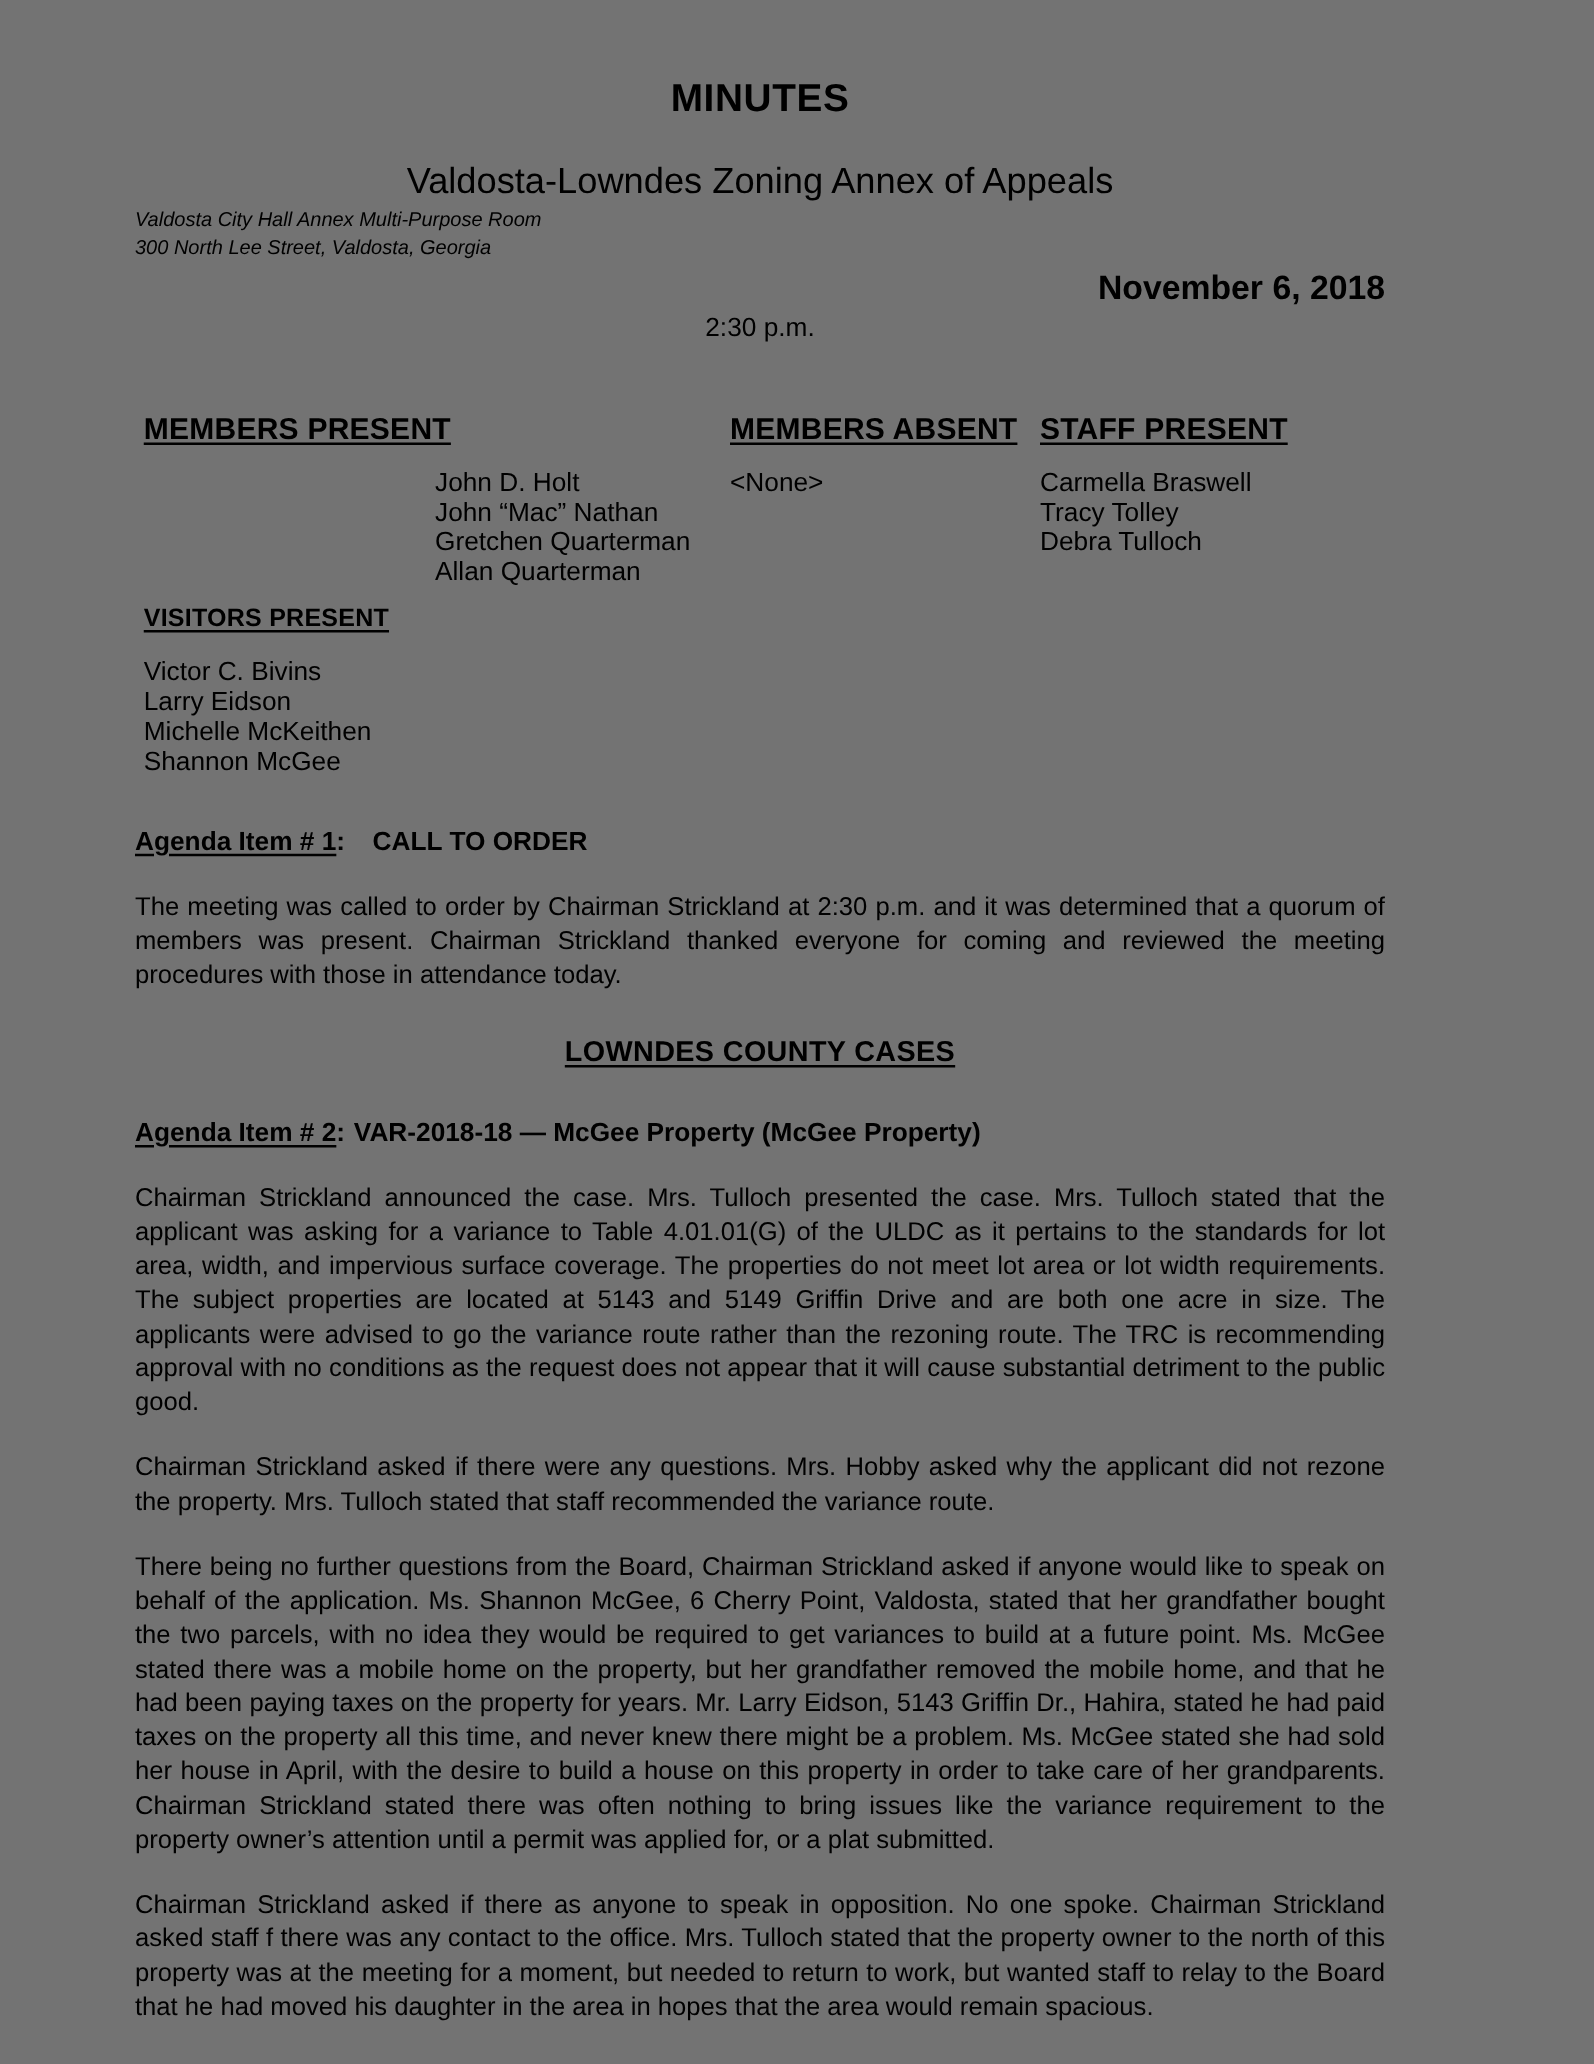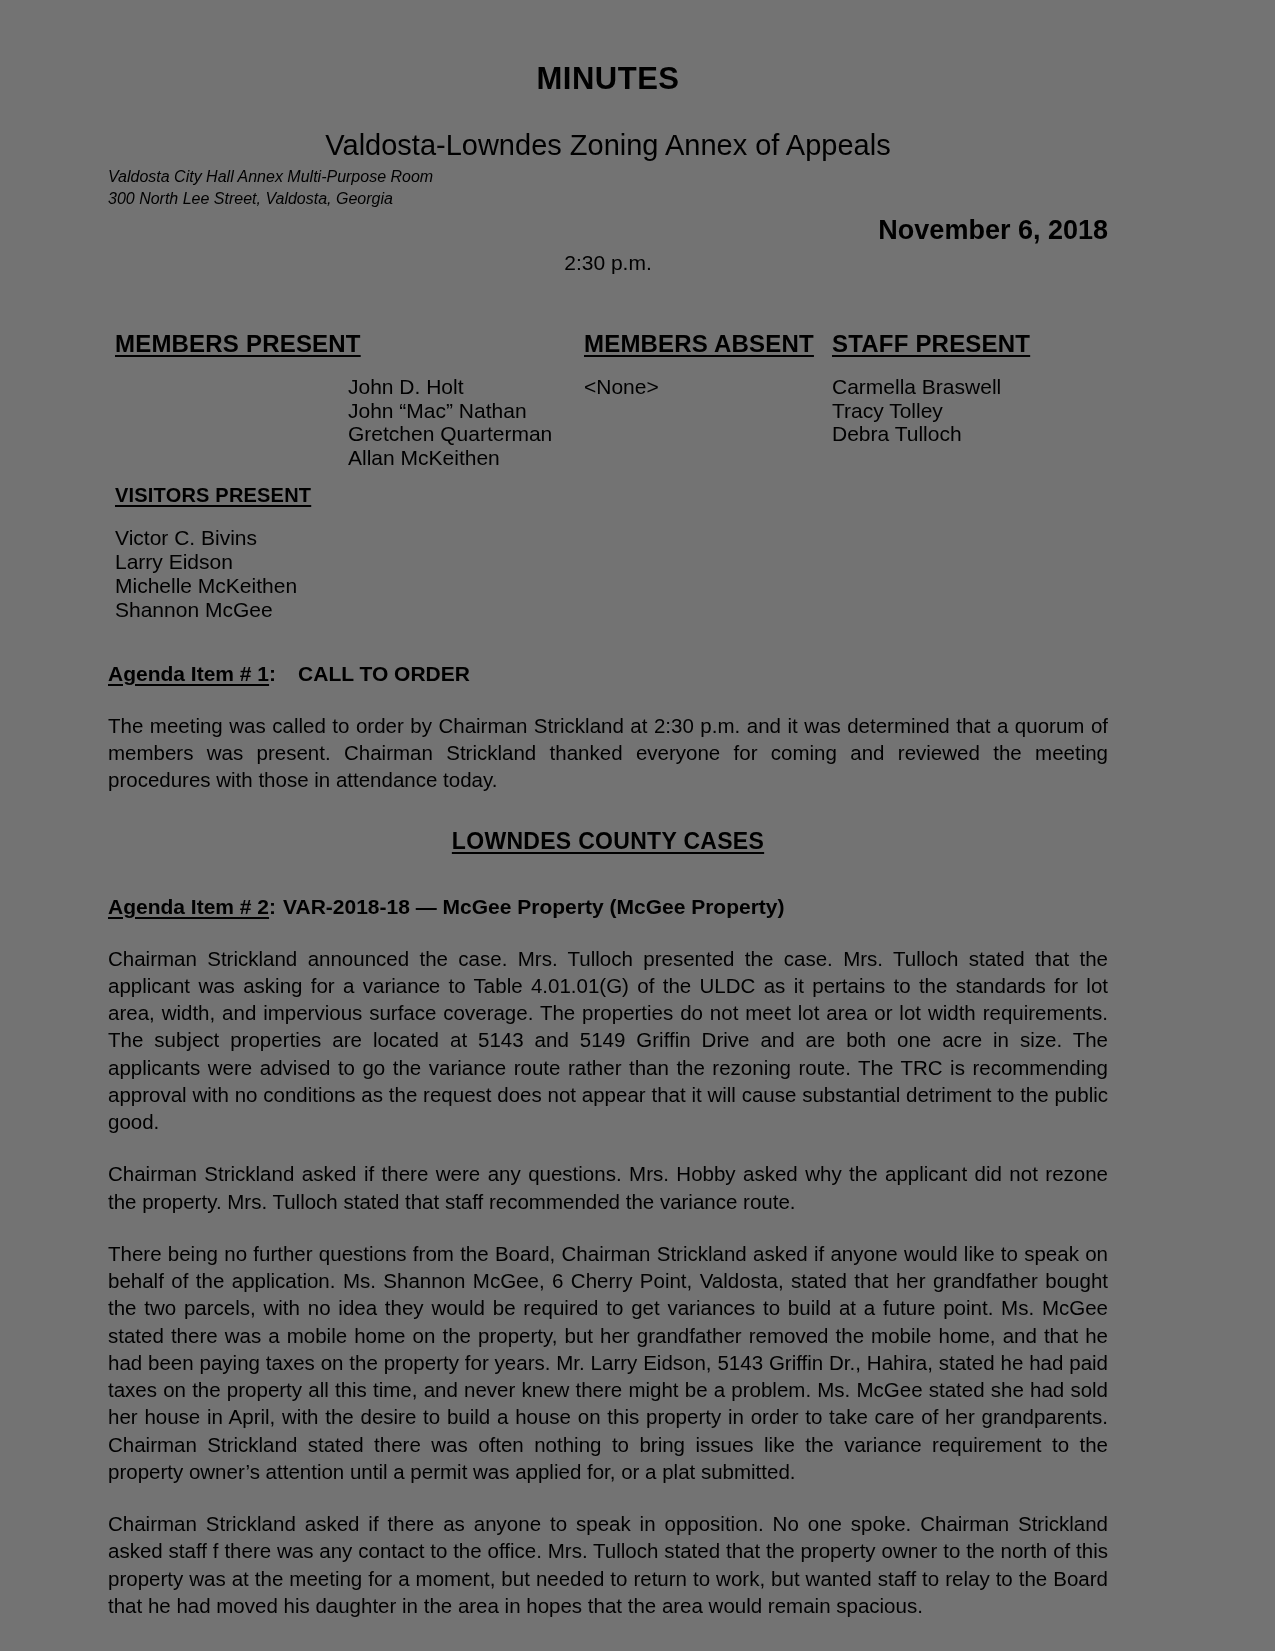--- a/index.html
+++ b/index.html
@@ -158,21 +158,21 @@
       <div class="col col-members">
         <div class="col-head">MEMBERS  PRESENT</div>
       </div>
 
       <div class="col col-members2">
         <div class="col-head" style="visibility:hidden;">&nbsp;</div>
         <ul class="name-list">
           <li>John D. Holt</li>
           <li>John “Mac” Nathan</li>
           <li>Gretchen Quarterman</li>
-          <li>Allan McKeithen</li>
+          <li>Allan Quarterman</li>
         </ul>
       </div>
 
       <div class="col col-absent">
         <div class="col-head">MEMBERS  ABSENT</div>
         <ul class="name-list">
           <li>&lt;None&gt;</li>
         </ul>
       </div>
 

